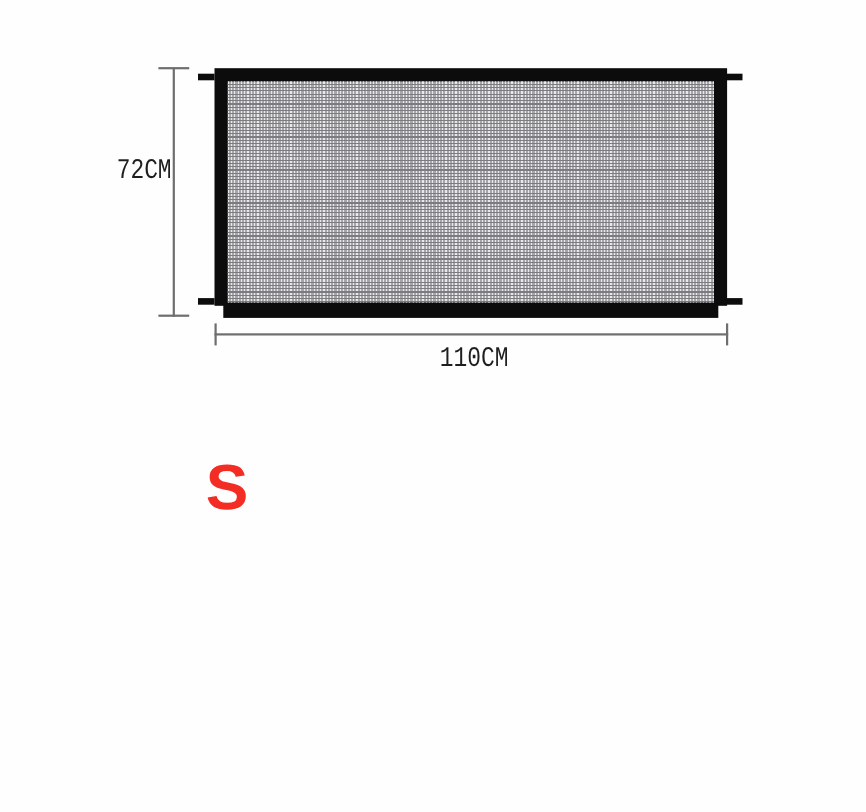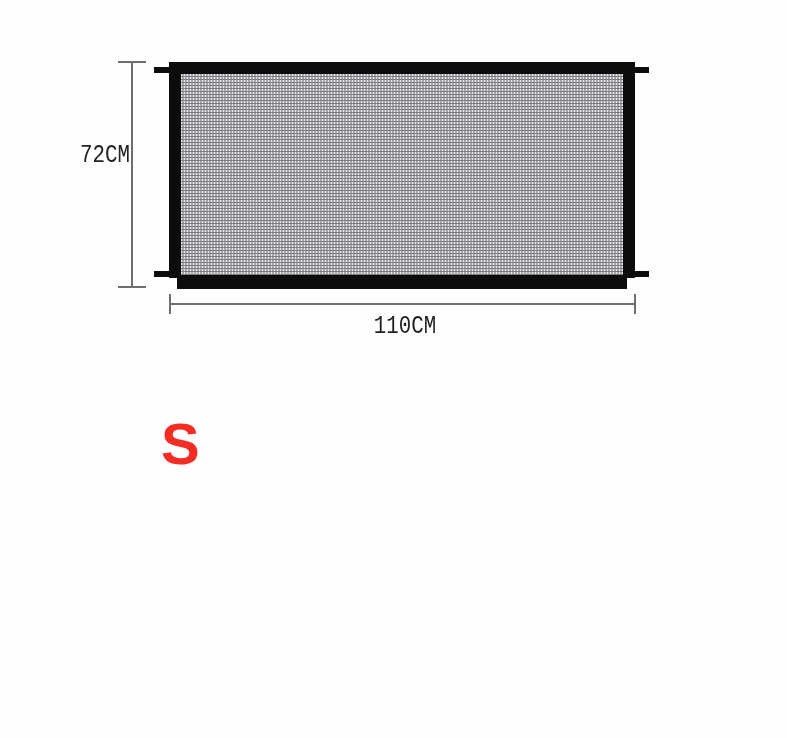--- a/index.html
+++ b/index.html
@@ -10,20 +10,21 @@
     width: 787px;
     height: 738px;
     background: #fefefe;
     font-family: "Liberation Sans", sans-serif;
     overflow: hidden;
   }
   .canvas {
     position: relative;
     width: 641px;
     height: 738px;
+    margin-left: 26px;
   }
   
   .gate-frame {
     position: absolute;
     left: 169px; top: 62px;
     width: 466px; height: 216px;
     background: var(--gate-frame, #0c0c0c);
   }
   .gate-mesh {
     position: absolute;

